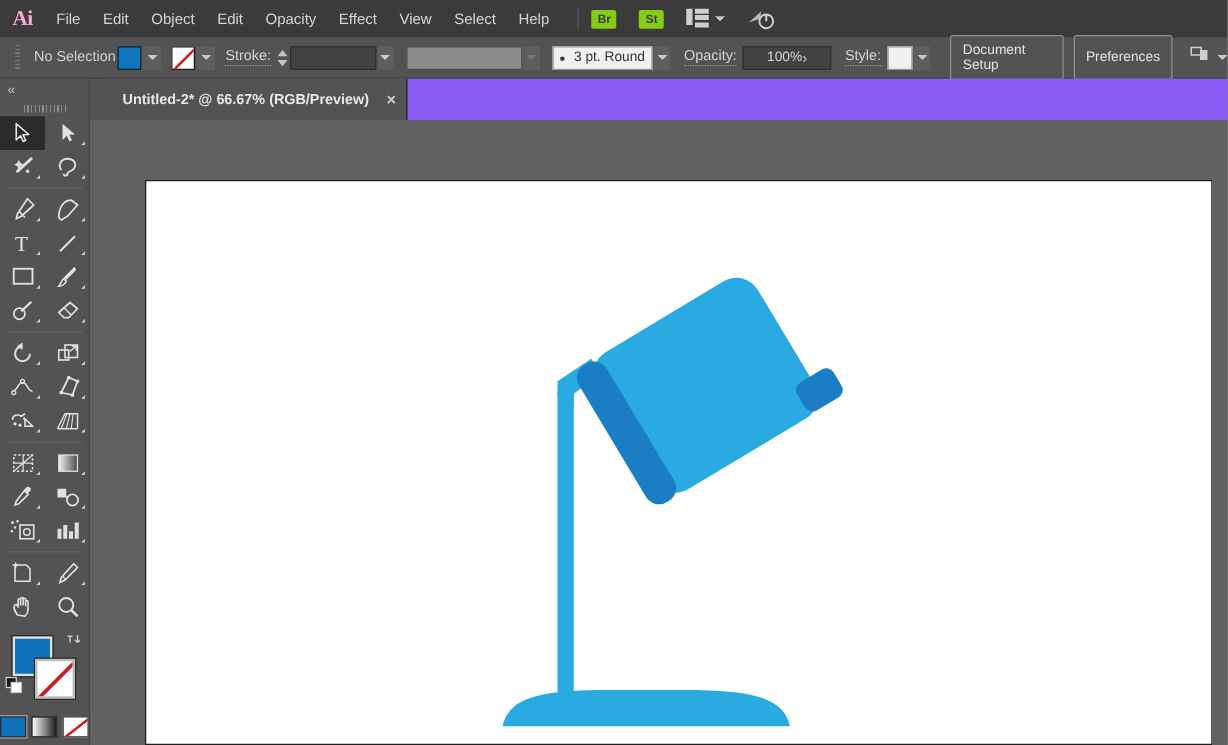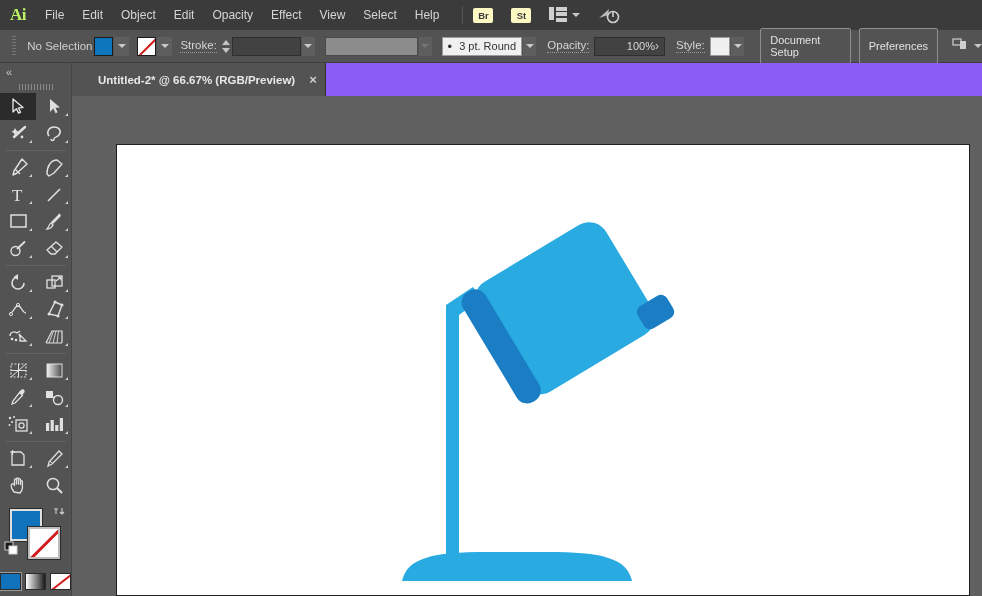--- a/index.html
+++ b/index.html
@@ -14,35 +14,35 @@
 
   
   #menubar {
     position: absolute; left: 0; top: 0; width: 982px; height: 30px;
     background: #3b3b3b;
     display: flex; align-items: center;
   }
   #menubar .ai-logo {
     width: 36px; height: 30px;
     display: flex; align-items: center; justify-content: center;
-    color: #bef264; font-size: 17px; font-weight: bold;
+    color: #f9a8d4; font-size: 17px; font-weight: bold;
     font-family: "Liberation Serif", serif;
     letter-spacing: -0.5px;
   }
   #menubar .menu-item {
     height: 46px; padding: 0 9px;
     display: flex; align-items: center;
     color: #d6d6d6; font-size: 12px;
     cursor: default;
   }
   #menubar .mb-sep {
     width: 1px; height: 18px; background: #555; margin: 0 10px 0 14px;
   }
   .sq-btn {
-    width: 20px; height: 15px; background: #fef9c3; color: #3b3b3b;
+    width: 20px; height: 15px; background: #84cc16; color: #3b3b3b;
     font-size: 9.5px; font-weight: bold;
     display: flex; align-items: center; justify-content: center;
     border-radius: 2px; margin-right: 18px;
   }
   .ws-icon { display: flex; align-items: center; margin-right: 2px; }
   .ws-icon .blk { display: flex; }
   .ws-icon .c1 { width: 5px; height: 13px; background: #cfcfcf; margin-right: 1.5px; }
   .ws-icon .c2 { display: flex; flex-direction: column; }
   .ws-icon .c2 i { display: block; width: 11px; height: 4px; background: #cfcfcf; margin-bottom: 1.5px; }
   .caret-d {
@@ -282,21 +282,21 @@
 
     <div class="field white" style="width:92px;margin-left:10px;justify-content:flex-start;gap:7px;">
       <span style="font-size:13px;line-height:1;">•</span>
       <span>3 pt. Round</span>
     </div>
     <div class="drop-arrow">
         <span class="caret-d"></span>
       </div>
 
     <div class="lbl dotted" style="margin-left:11px;">Opacity:</div>
-    <div class="field" style="width:80px;justify-content:flex-end;">
+    <div class="field" style="width:80px;justify-content:center;">
       <span>100%</span>
       <span class="arrow-right">›</span>
     </div>
 
     <div class="lbl dotted" style="margin-left:11px;">Style:</div>
     <div class="field white" style="width: 22px; background: rgb(240, 240, 240);"></div>
     <div class="drop-arrow">
         <span class="caret-d"></span>
       </div>
 

